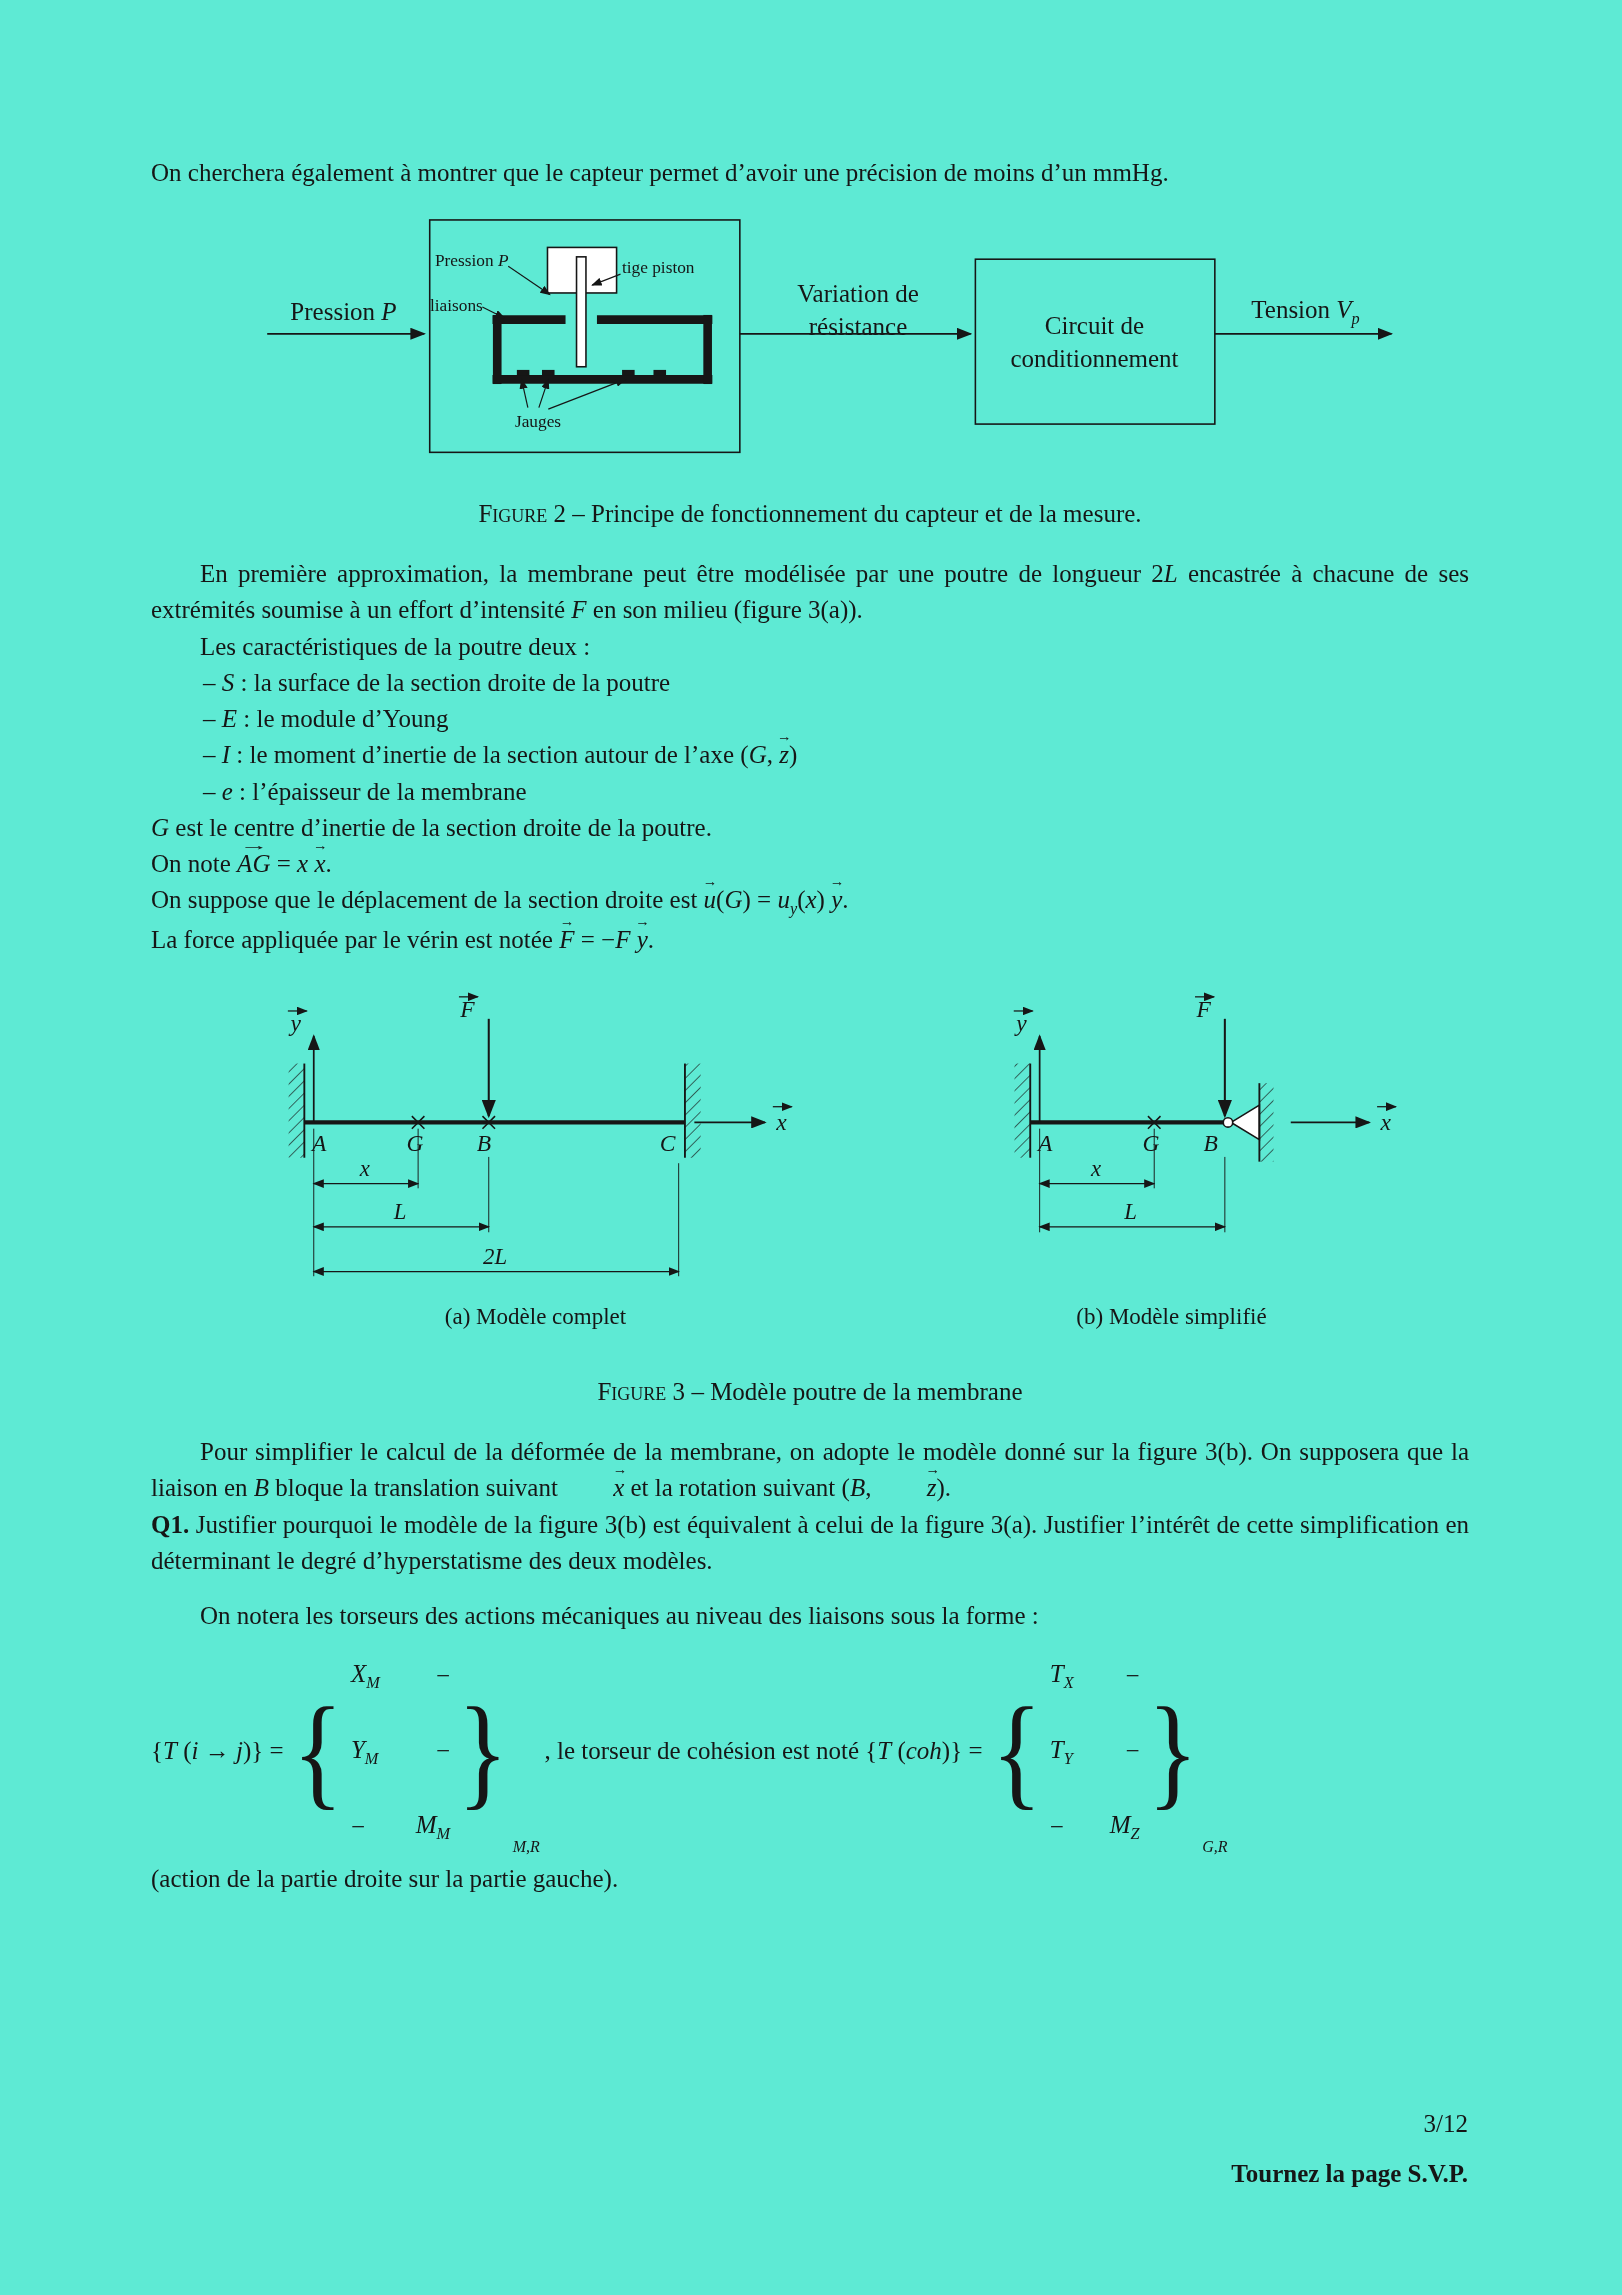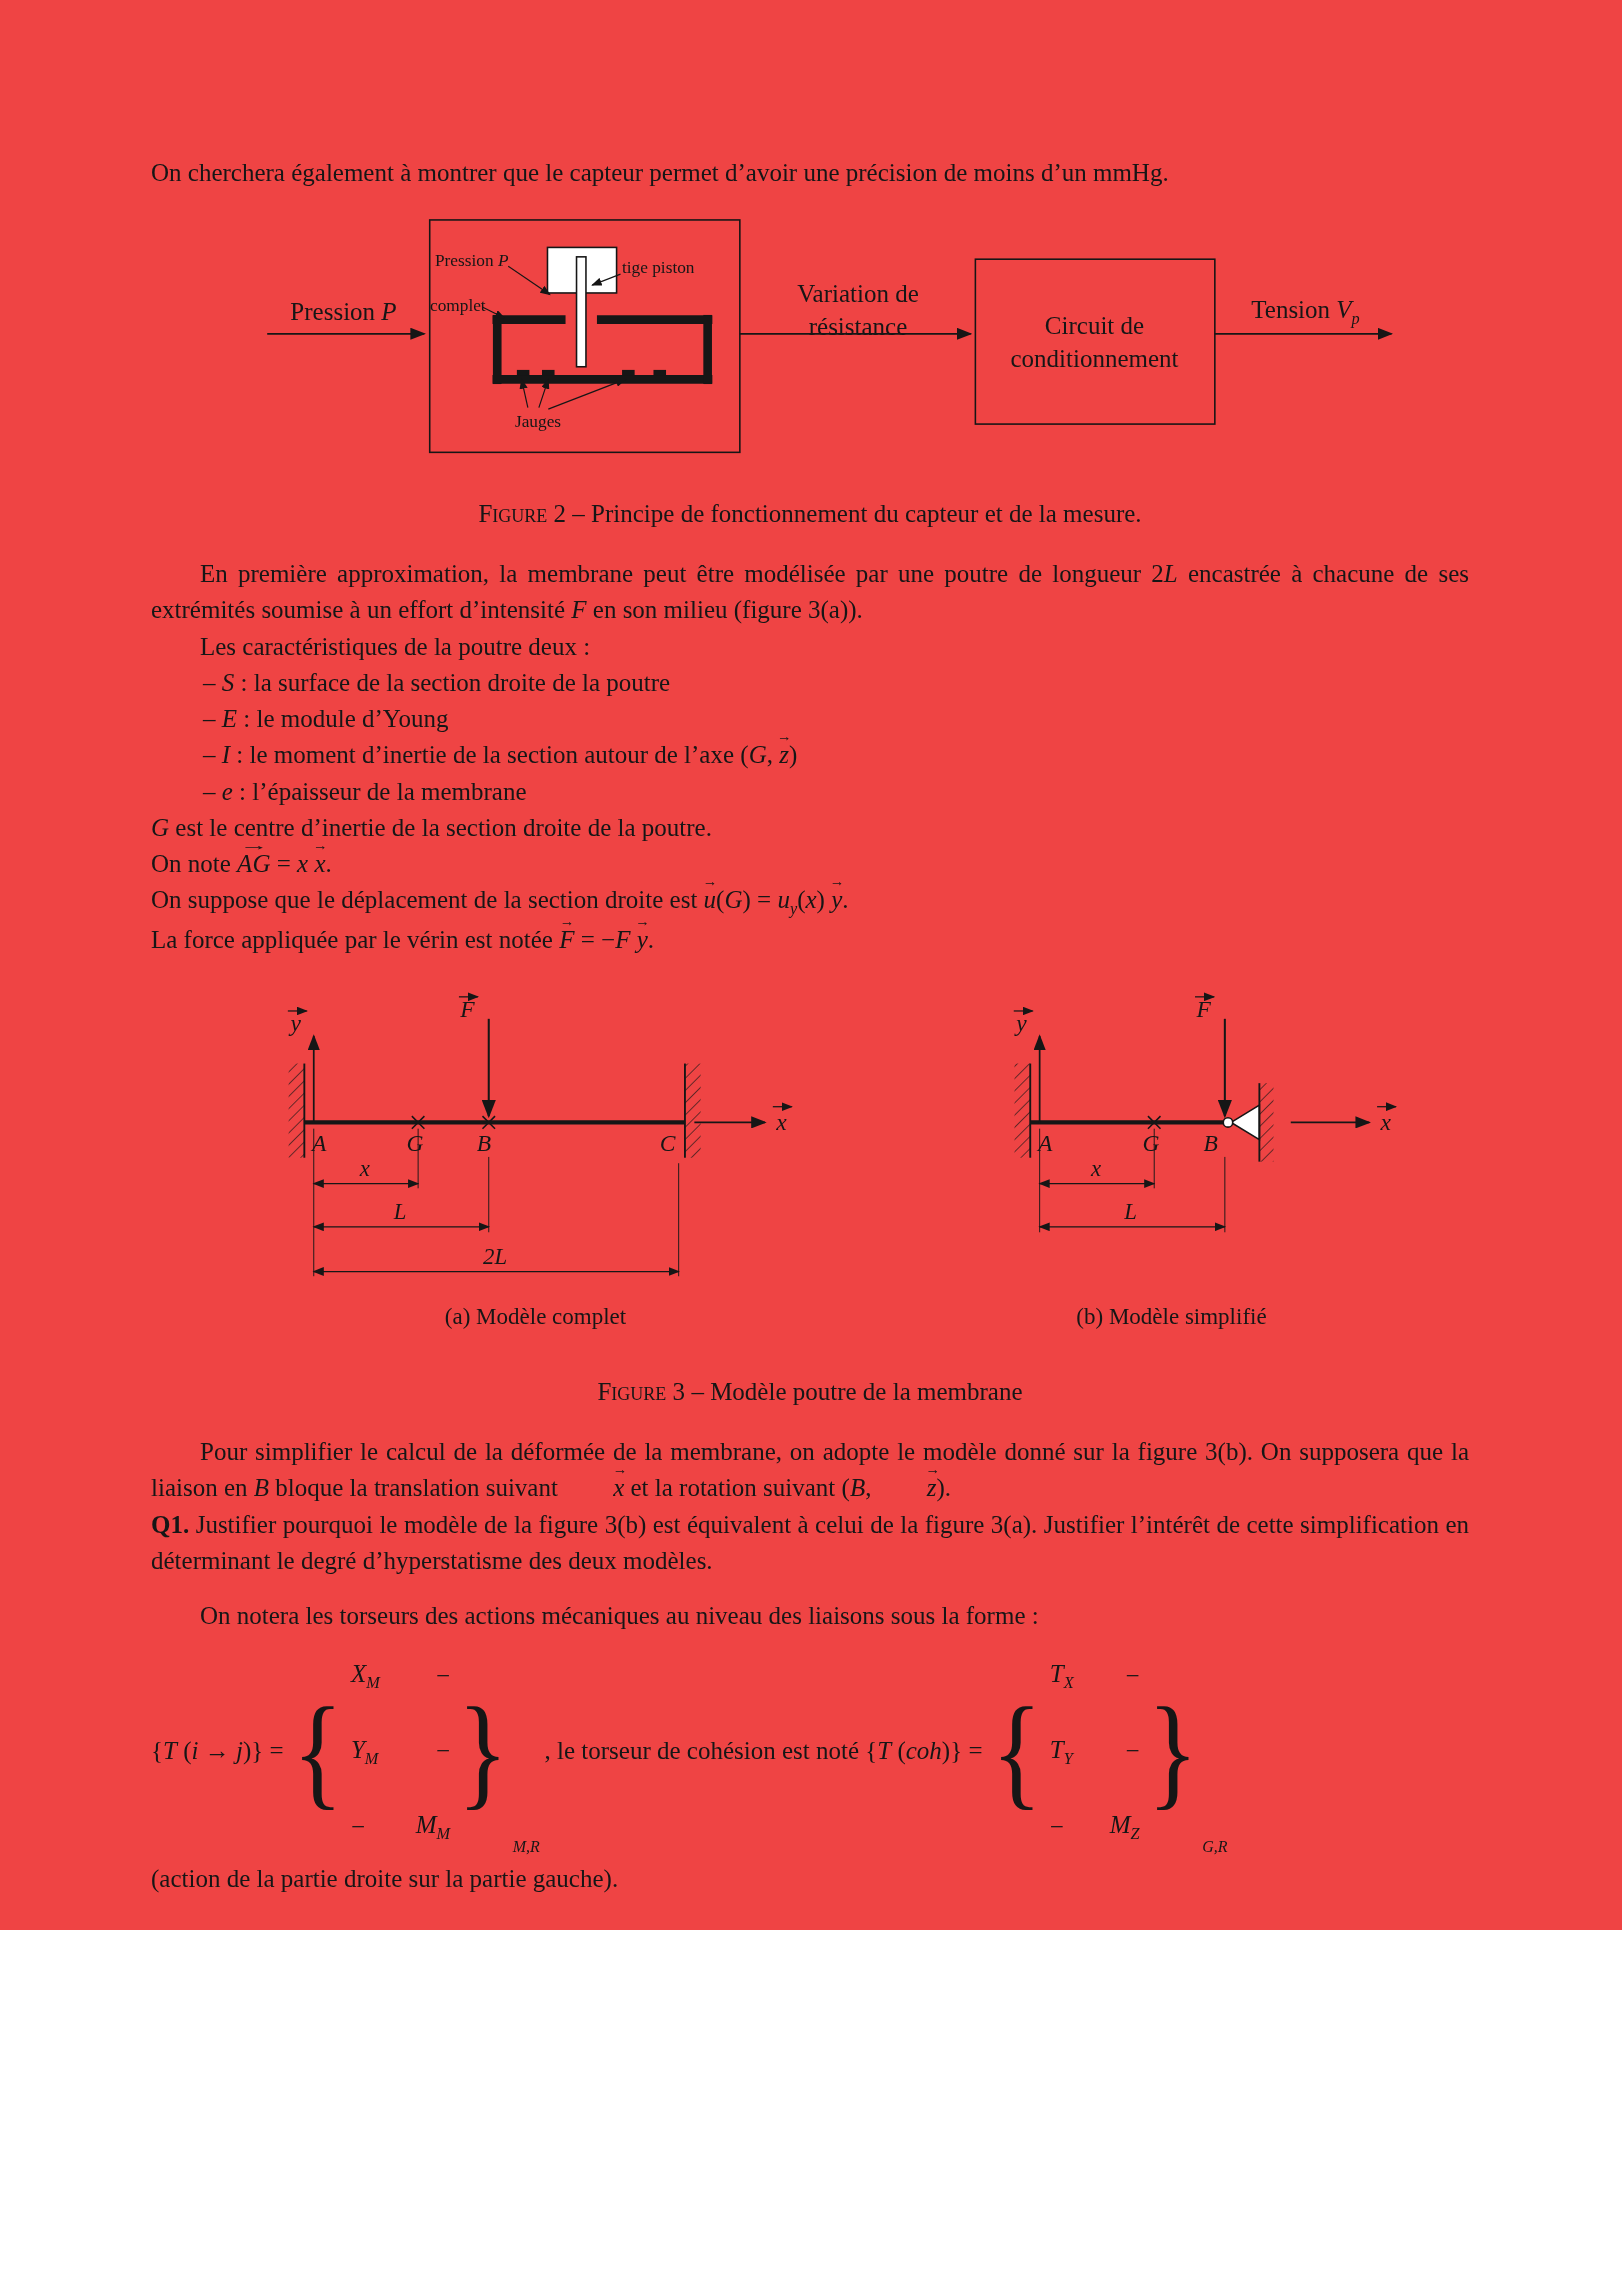--- a/index.html
+++ b/index.html
@@ -1,18 +1,18 @@
 <!DOCTYPE html>
 <html style="font-size:12.6px"><head>
 <meta charset="utf-8">
 <style>
   * { margin:0; padding:0; box-sizing:border-box; }
   body { background:#ffffff; }
   .page {
-    position:relative; width:1623px; height:1930px; background:#ef4444;
+    position:relative; width:1623px; height:2295px; background:#5eead4;
     font-family:"Liberation Serif", serif; color:#161616; overflow:hidden;
   }
   .content { position:absolute; inset:0; padding:155px 154px 0 151px; font-size:25px; line-height:1.45; }
   p { margin:0; }
   .just { text-align:justify; }
   .ind { text-indent:49px; }
   i, .it { font-style:italic; }
   b { font-weight:bold; }
   .vec { position:relative; display:inline-block; font-style:italic; }
   .vec::after { content:"→"; position:absolute; left:52%; top:-0.78em; transform:translateX(-50%); font-size:0.58em; font-style:normal; }
@@ -104,21 +104,21 @@
             <rect x="1050" y="55" width="305" height="210" stroke-width="2"></rect>
           </g>
           <g>
             <line x1="1355" y1="150" x2="1580" y2="150" marker-end="url(#ah2)"></line>
           </g>
         </g>
       </svg>
       <span class="lbl" style="left:110px; top:79px; width:165px;">Pression <i>P</i></span>
       <span class="lbl small" style="left:284px; top:35px;">Pression <i>P</i></span>
       <span class="lbl small" style="left:471px; top:42px;">tige piston</span>
-      <span class="lbl small" style="left:279px; top:80px;">complet</span>
+      <span class="lbl small" style="left:279px; top:80px;">liaisons</span>
       <span class="lbl small" style="left:350px; top:196px; width:74px; text-align:center;">Jauges</span>
       <span class="lbl" style="left:597px; top:61px; width:220px;"><span>Variation de</span><br><span>résistance</span></span>
       <span class="lbl" style="left:824px; top:93px; width:239px;"><span>Circuit de</span><br><span>conditionnement</span></span>
       <span class="lbl" style="left:1069px; top:77px; width:171px;">Tension <i>V<sub>p</sub></i></span>
     </div>
 
     <div class="figcap"><span class="sc">Figure 2</span><span> – Principe de fonctionnement du capteur et de la mesure.</span></div>
 
     <p class="just ind" style="margin-top:23.6px;">En première approximation, la membrane peut être modélisée par une poutre de longueur 2<i>L</i> encastrée à chacune de ses extrémités soumise à un effort d’intensité <i>F</i> en son milieu (figure 3(a)).</p>
     <p class="ind">Les caractéristiques de la poutre deux :</p>

